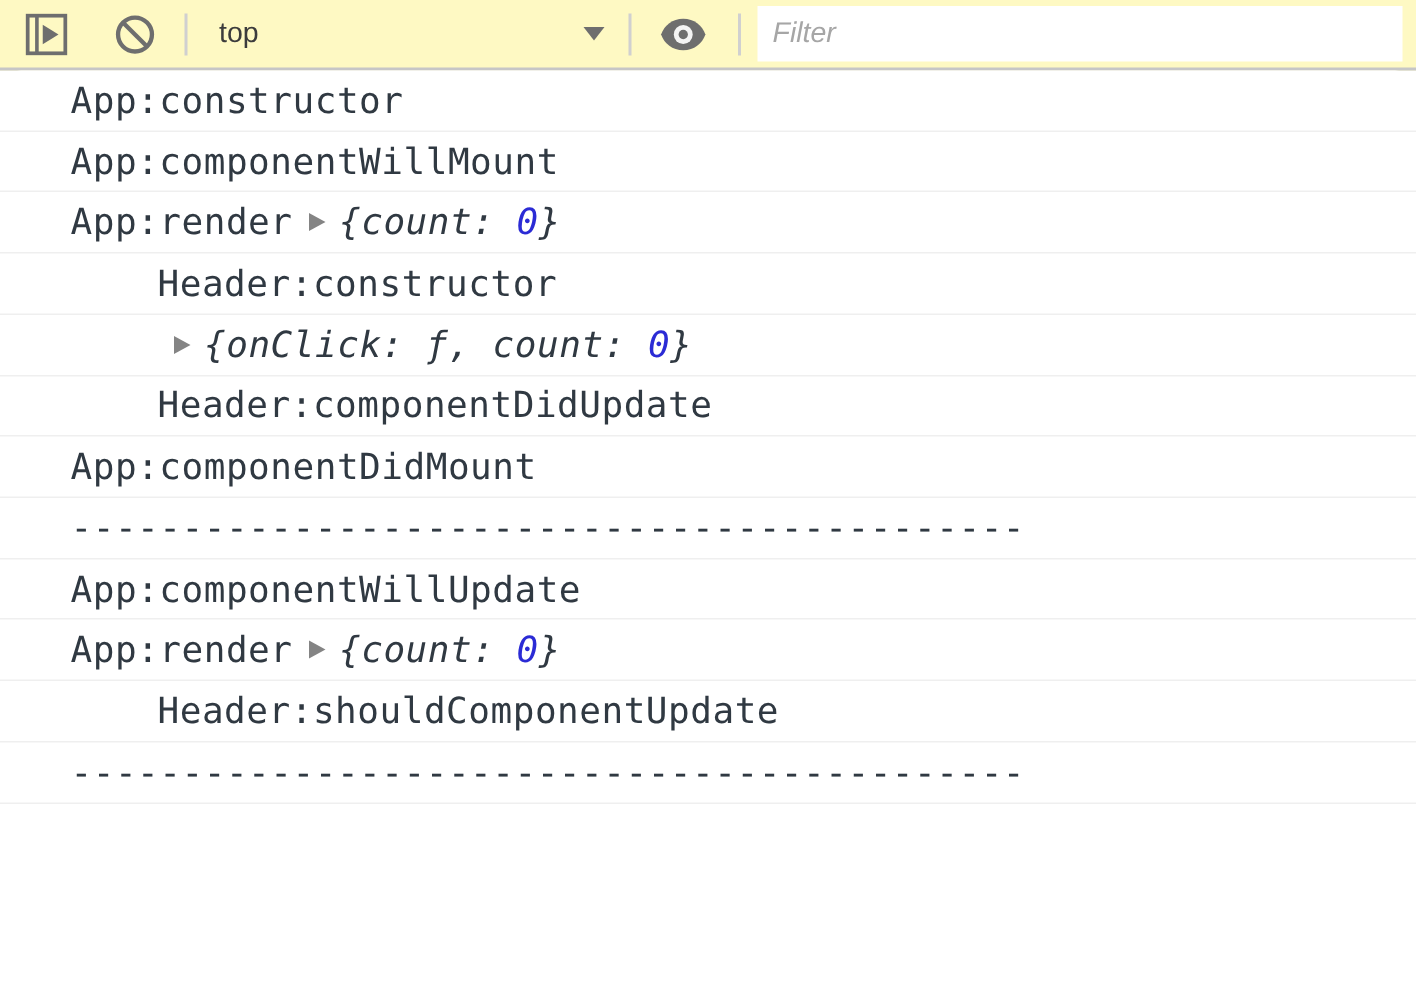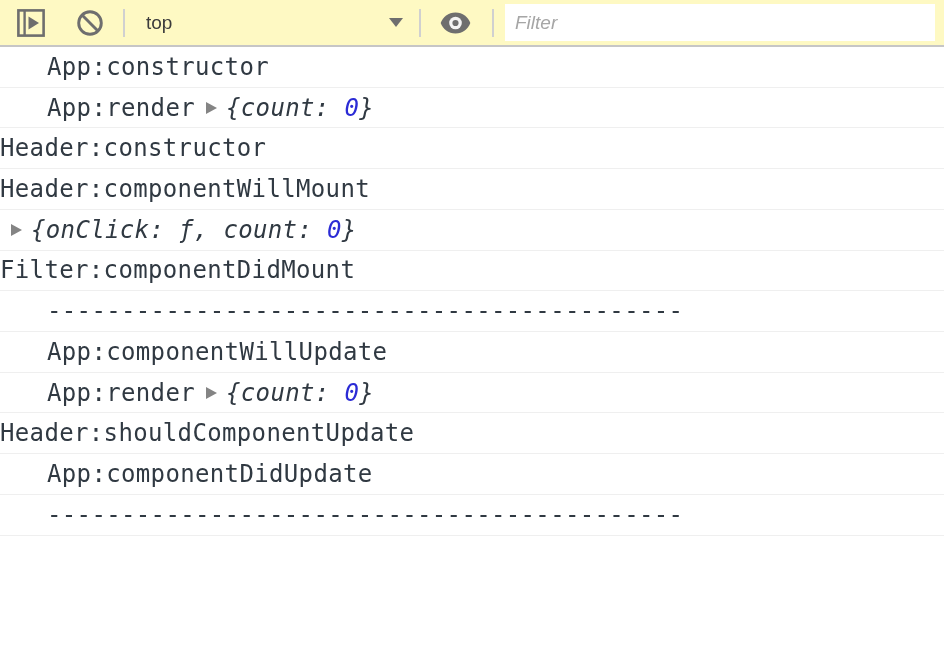--- a/index.html
+++ b/index.html
@@ -32,21 +32,21 @@
   .filter-input::placeholder{color:#a6a6a6;}
   
   .console{background:#fff;border-radius:14px;}
   .row{
     box-sizing:border-box;height:40.73px;border-bottom:1px solid #efefef;
     display:flex;align-items:center;white-space:pre;
     font-family:"DejaVu Sans Mono","Liberation Mono",monospace;
     font-size:24px;letter-spacing:0.35px;color:#303942;
   }
   .indent-app{padding-left:47px;}
-  .indent-header{}
+  .indent-header{padding-left:105px;}
   .tri{
     width:0;height:0;border-top:6.5px solid transparent;border-bottom:6.5px solid transparent;
     border-left:11px solid #848484;margin-left:11px;margin-right:9px;cursor:pointer;flex:0 0 auto;
   }
   .preview{font-style:oblique;cursor:pointer;}
   .pv-plain{color:#303942;}
   .pv-function{color:#303942;}
   .pv-number{color:#2b2bd5;}
 </style>
 </head>
@@ -86,24 +86,24 @@
     </svg>
   </div>
 
   <div class="tb-divider" style="margin-left:21px;"></div>
 
   <input class="filter-input" type="text" placeholder="Filter" style="">
 </div>
 
 <div class="console" id="console-rows">
     <div class="row indent-app"><span class="msg">App:constructor</span></div>
+    <div class="row indent-app"><span class="msg">App:componentWillMount</span></div>
     <div class="row indent-app"><span class="msg">App:render</span><span class="tri"></span><span class="preview"><span class="pv-plain">{count: </span><span class="pv-number">0</span><span class="pv-plain">}</span></span></div>
     <div class="row indent-header"><span class="msg">Header:constructor</span></div>
-    <div class="row indent-header"><span class="msg">Header:componentWillMount</span></div>
     <div class="row indent-header"><span class="tri"></span><span class="preview"><span class="pv-plain">{onClick: </span><span class="pv-function">ƒ</span><span class="pv-plain">, count: </span><span class="pv-number">0</span><span class="pv-plain">}</span></span></div>
-    <div class="row indent-header"><span class="msg">Filter:componentDidMount</span></div>
+    <div class="row indent-header"><span class="msg">Header:componentDidUpdate</span></div>
+    <div class="row indent-app"><span class="msg">App:componentDidMount</span></div>
     <div class="row indent-app"><span class="msg">-------------------------------------------</span></div>
     <div class="row indent-app"><span class="msg">App:componentWillUpdate</span></div>
     <div class="row indent-app"><span class="msg">App:render</span><span class="tri"></span><span class="preview"><span class="pv-plain">{count: </span><span class="pv-number">0</span><span class="pv-plain">}</span></span></div>
     <div class="row indent-header"><span class="msg">Header:shouldComponentUpdate</span></div>
-    <div class="row indent-app"><span class="msg">App:componentDidUpdate</span></div>
     <div class="row indent-app"><span class="msg">-------------------------------------------</span></div>
   </div>
 
 </body></html>

